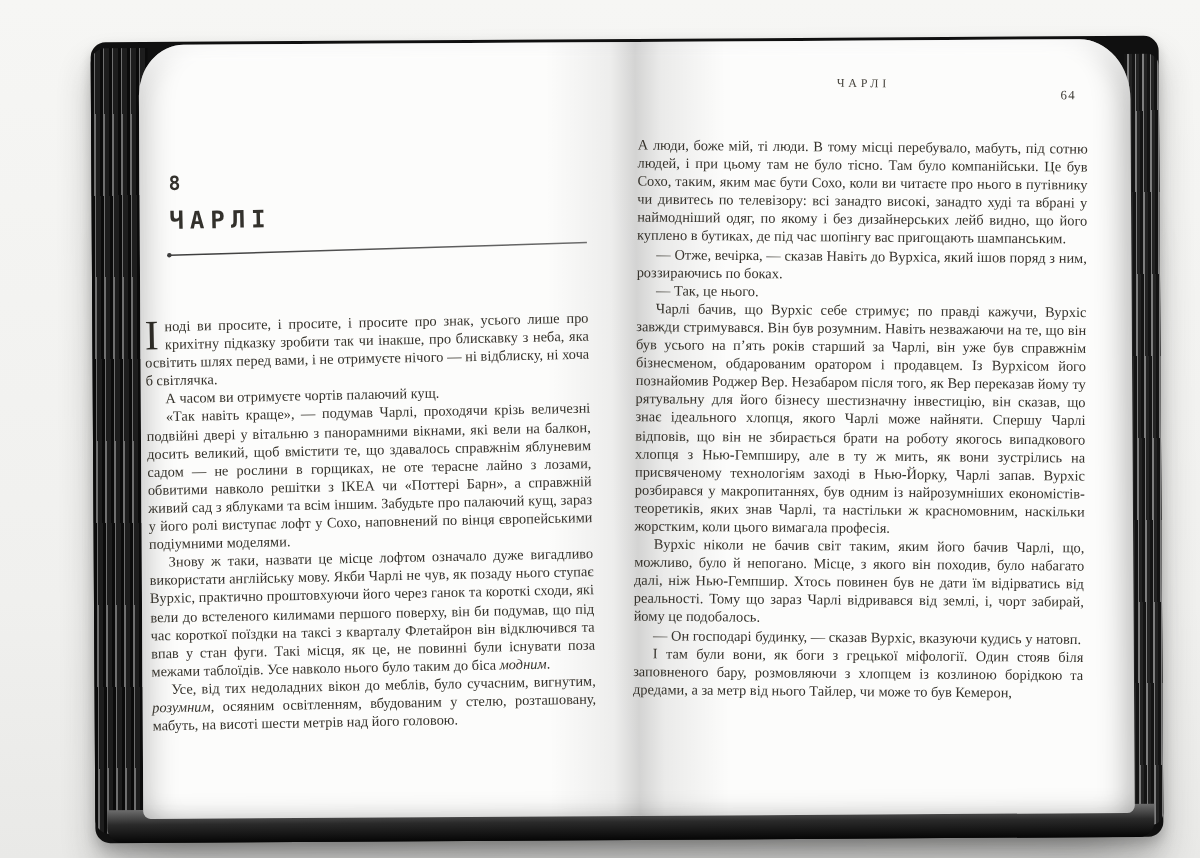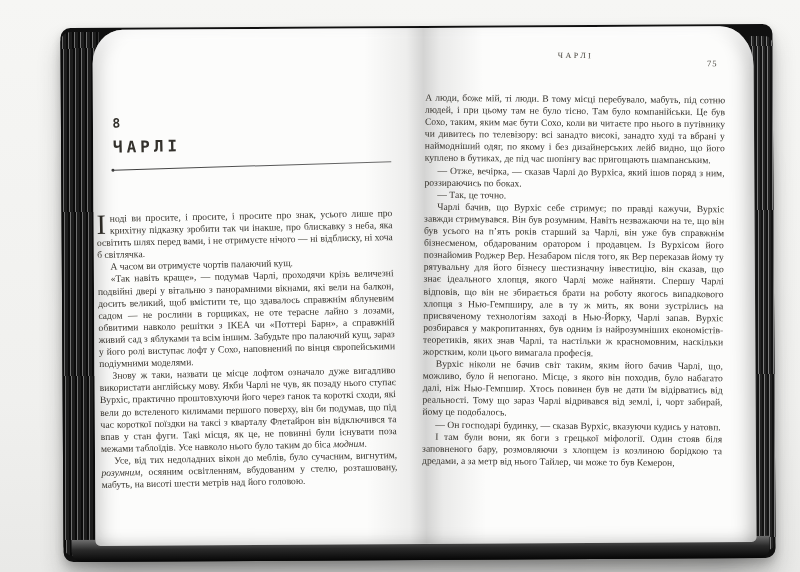--- a/index.html
+++ b/index.html
@@ -119,26 +119,26 @@
           <p class="para indent"><span>А часом ви отримуєте чортів палаючий кущ.</span></p>
           <p class="para indent"><span>«Так навіть краще», — подумав Чарлі, проходячи крізь величезні подвійні двері у вітальню з панорамними вікнами, які вели на балкон, досить великий, щоб вмістити те, що здавалось справжнім яблуневим садом — не рослини в горщиках, не оте терасне лайно з лозами, обвитими навколо решітки з ІКЕА чи «Поттері Барн», а справжній живий сад з яблуками та всім іншим. Забудьте про палаючий кущ, зараз у його ролі виступає лофт у Сохо, наповнений по вінця європейськими подіумними моделями.</span></p>
           <p class="para indent"><span>Знову ж таки, назвати це місце лофтом означало дуже вигадливо використати англійську мову. Якби Чарлі не чув, як позаду нього ступає Вурхіс, практично проштовхуючи його через ганок та короткі сходи, які вели до встеленого килимами першого поверху, він би подумав, що під час короткої поїздки на таксі з кварталу Флетайрон він відключився та впав у стан фуги. Такі місця, як це, не повинні були існувати поза межами таблоїдів. Усе навколо нього було таким до біса </span><i>модним</i><span>.</span></p>
           <p class="para indent"><span>Усе, від тих недоладних вікон до меблів, було сучасним, вигнутим, </span><i>розумним</i><span>, осяяним освітленням, вбудованим у стелю, розташовану, мабуть, на висоті шести метрів над його головою.</span></p>
         </div>
     </div>
 
     <div class="page-text right">
       <div class="running-head">
         <span class="rh-title">ЧАРЛІ</span>
-        <span class="rh-num">75</span>
+        <span class="rh-num">64</span>
       </div>
       <div class="body">
           <p class="para"><span>А люди, боже мій, ті люди. В тому місці перебувало, мабуть, під сотню людей, і при цьому там не було тісно. Там було компанійськи. Це був Сохо, таким, яким має бути Сохо, коли ви читаєте про нього в путівнику чи дивитесь по телевізору: всі занадто високі, занадто худі та вбрані у наймодніший одяг, по якому і без дизайнерських лейб видно, що його куплено в бутиках, де під час шопінгу вас пригощають шампанським.</span></p>
-          <p class="para indent"><span>— Отже, вечірка, — сказав Чарлі до Вурхіса, який ішов поряд з ним, роззираючись по боках.</span></p>
-          <p class="para indent"><span>— Так, це точно.</span></p>
+          <p class="para indent"><span>— Отже, вечірка, — сказав Навіть до Вурхіса, який ішов поряд з ним, роззираючись по боках.</span></p>
+          <p class="para indent"><span>— Так, це нього.</span></p>
           <p class="para indent"><span>Чарлі бачив, що Вурхіс себе стримує; по правді кажучи, Вурхіс завжди стримувався. Він був розумним. Навіть незважаючи на те, що він був усього на п’ять років старший за Чарлі, він уже був справжнім бізнесменом, обдарованим оратором і продавцем. Із Вурхісом його познайомив Роджер Вер. Незабаром після того, як Вер переказав йому ту рятувальну для його бізнесу шестизначну інвестицію, він сказав, що знає ідеального хлопця, якого Чарлі може найняти. Спершу Чарлі відповів, що він не збирається брати на роботу якогось випадкового хлопця з Нью-Гемпширу, але в ту ж мить, як вони зустрілись на присвяченому технологіям заході в Нью-Йорку, Чарлі запав. Вурхіс розбирався у макропитаннях, був одним із найрозумніших економістів-теоретиків, яких знав Чарлі, та настільки ж красномовним, наскільки жорстким, коли цього вимагала професія.</span></p>
           <p class="para indent"><span>Вурхіс ніколи не бачив світ таким, яким його бачив Чарлі, що, можливо, було й непогано. Місце, з якого він походив, було набагато далі, ніж Нью-Гемпшир. Хтось повинен був не дати їм відірватись від реальності. Тому що зараз Чарлі відривався від землі, і, чорт забирай, йому це подобалось.</span></p>
           <p class="para indent"><span>— Он господарі будинку, — сказав Вурхіс, вказуючи кудись у натовп.</span></p>
           <p class="para indent"><span>І там були вони, як боги з грецької міфології. Один стояв біля заповненого бару, розмовляючи з хлопцем із козлиною борідкою та дредами, а за метр від нього Тайлер, чи може то був Кемерон,</span></p>
         </div>
     </div>
   </div>
 </div>
 
 </body></html>

